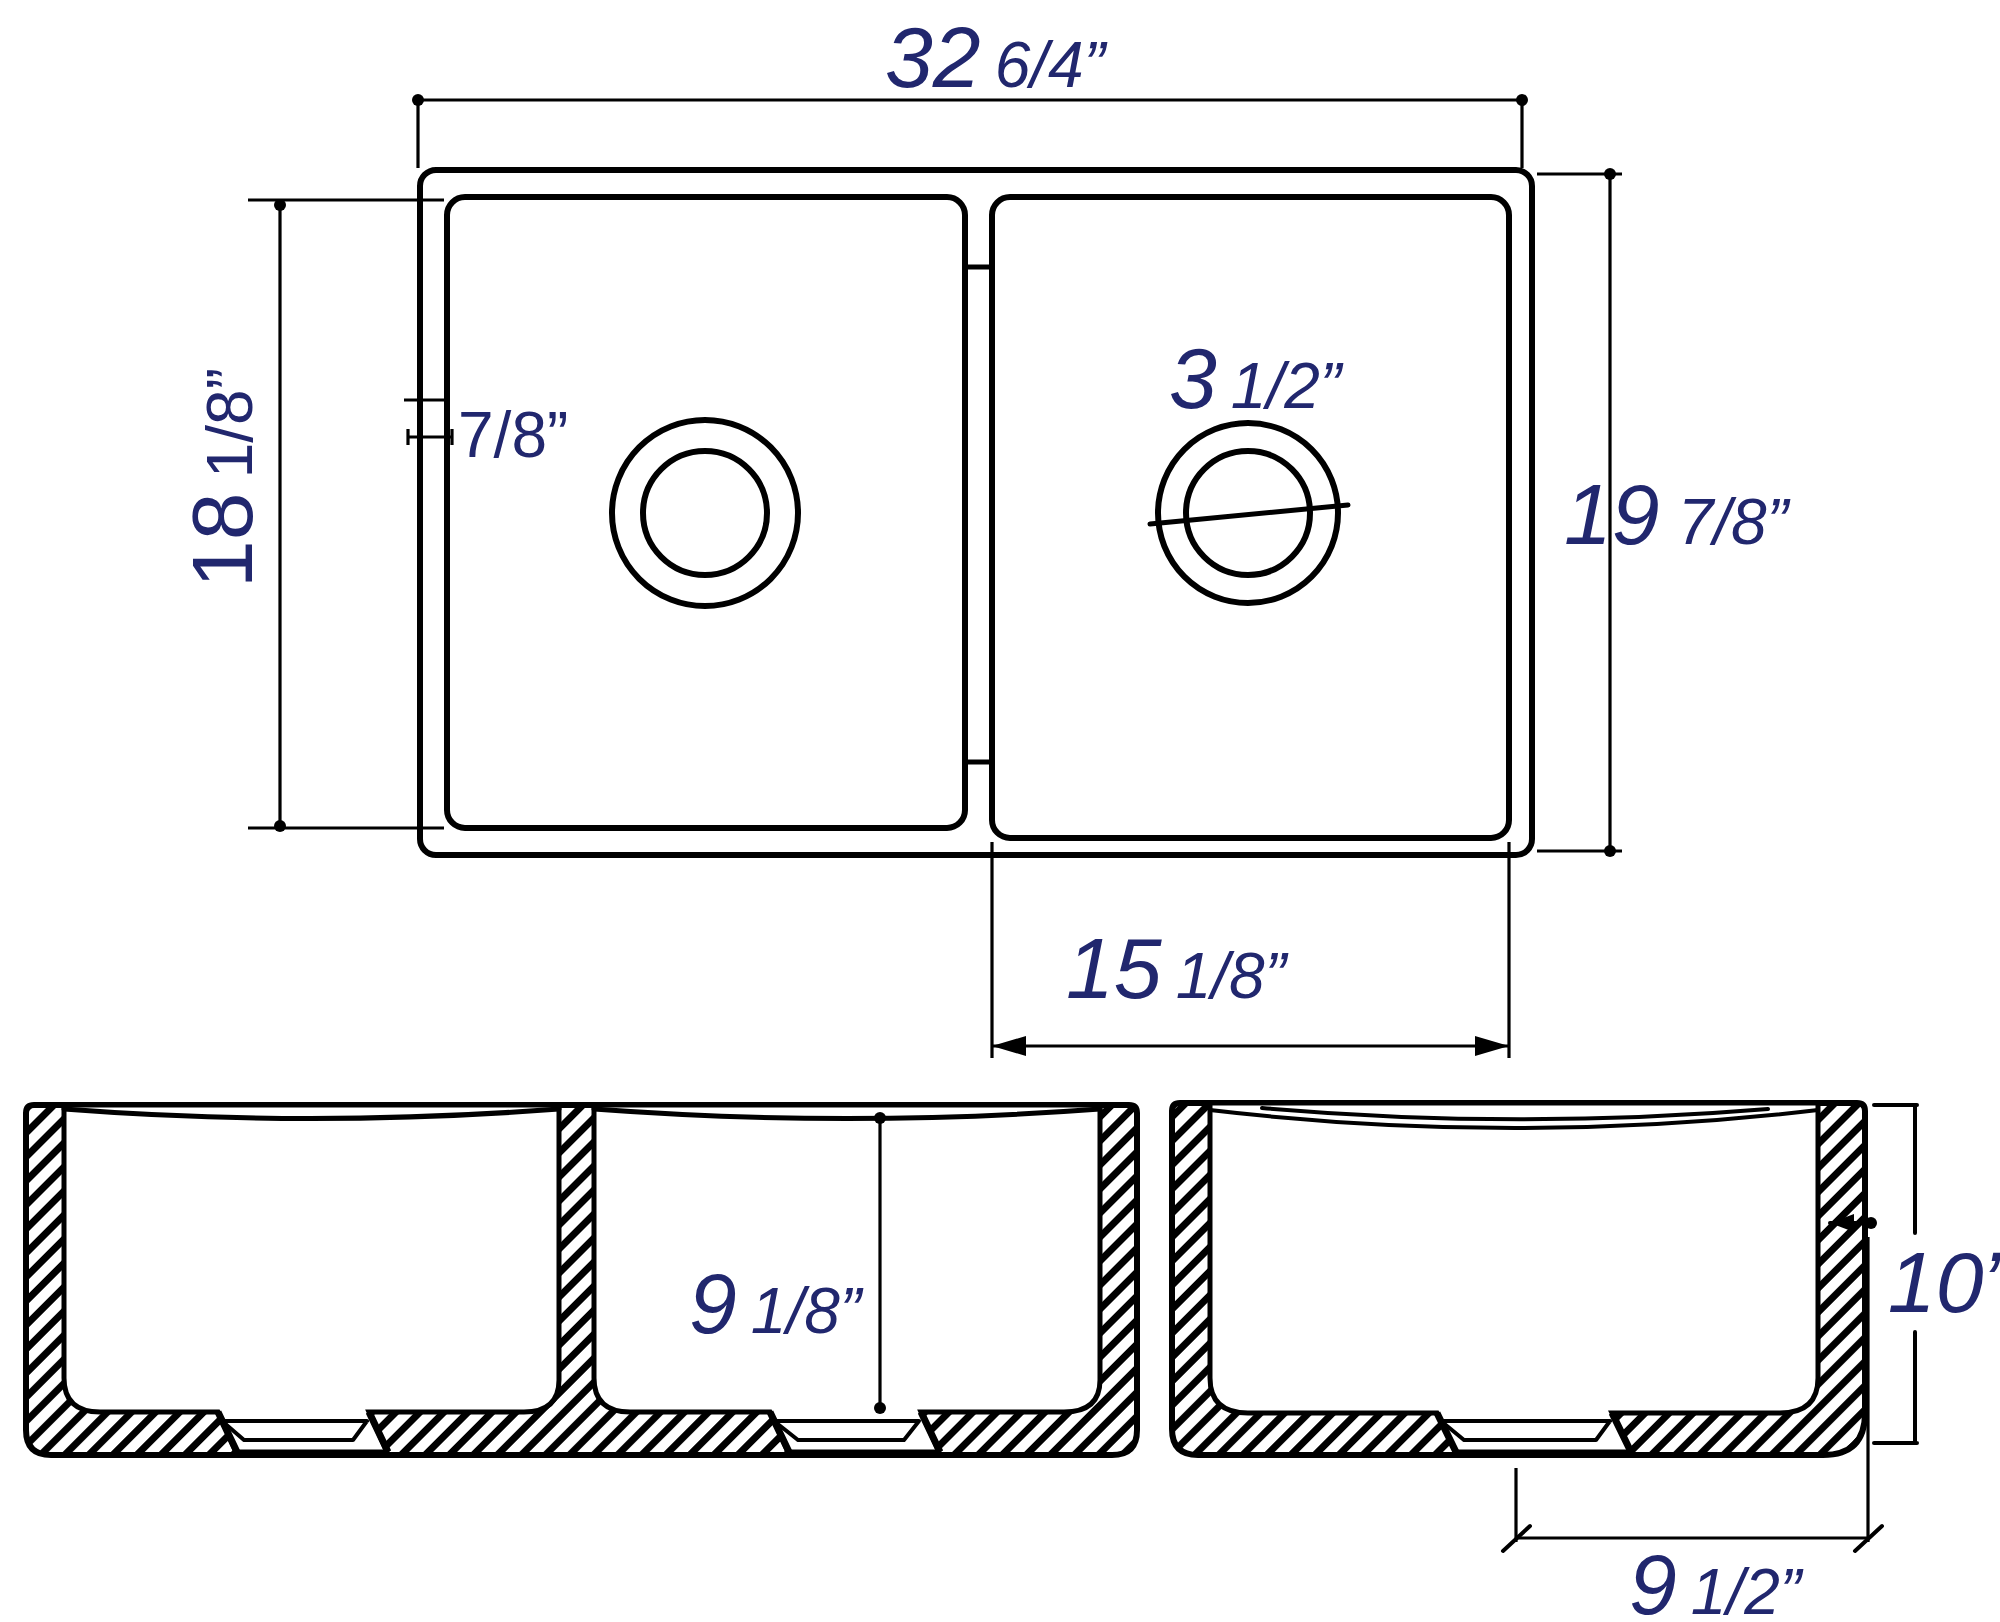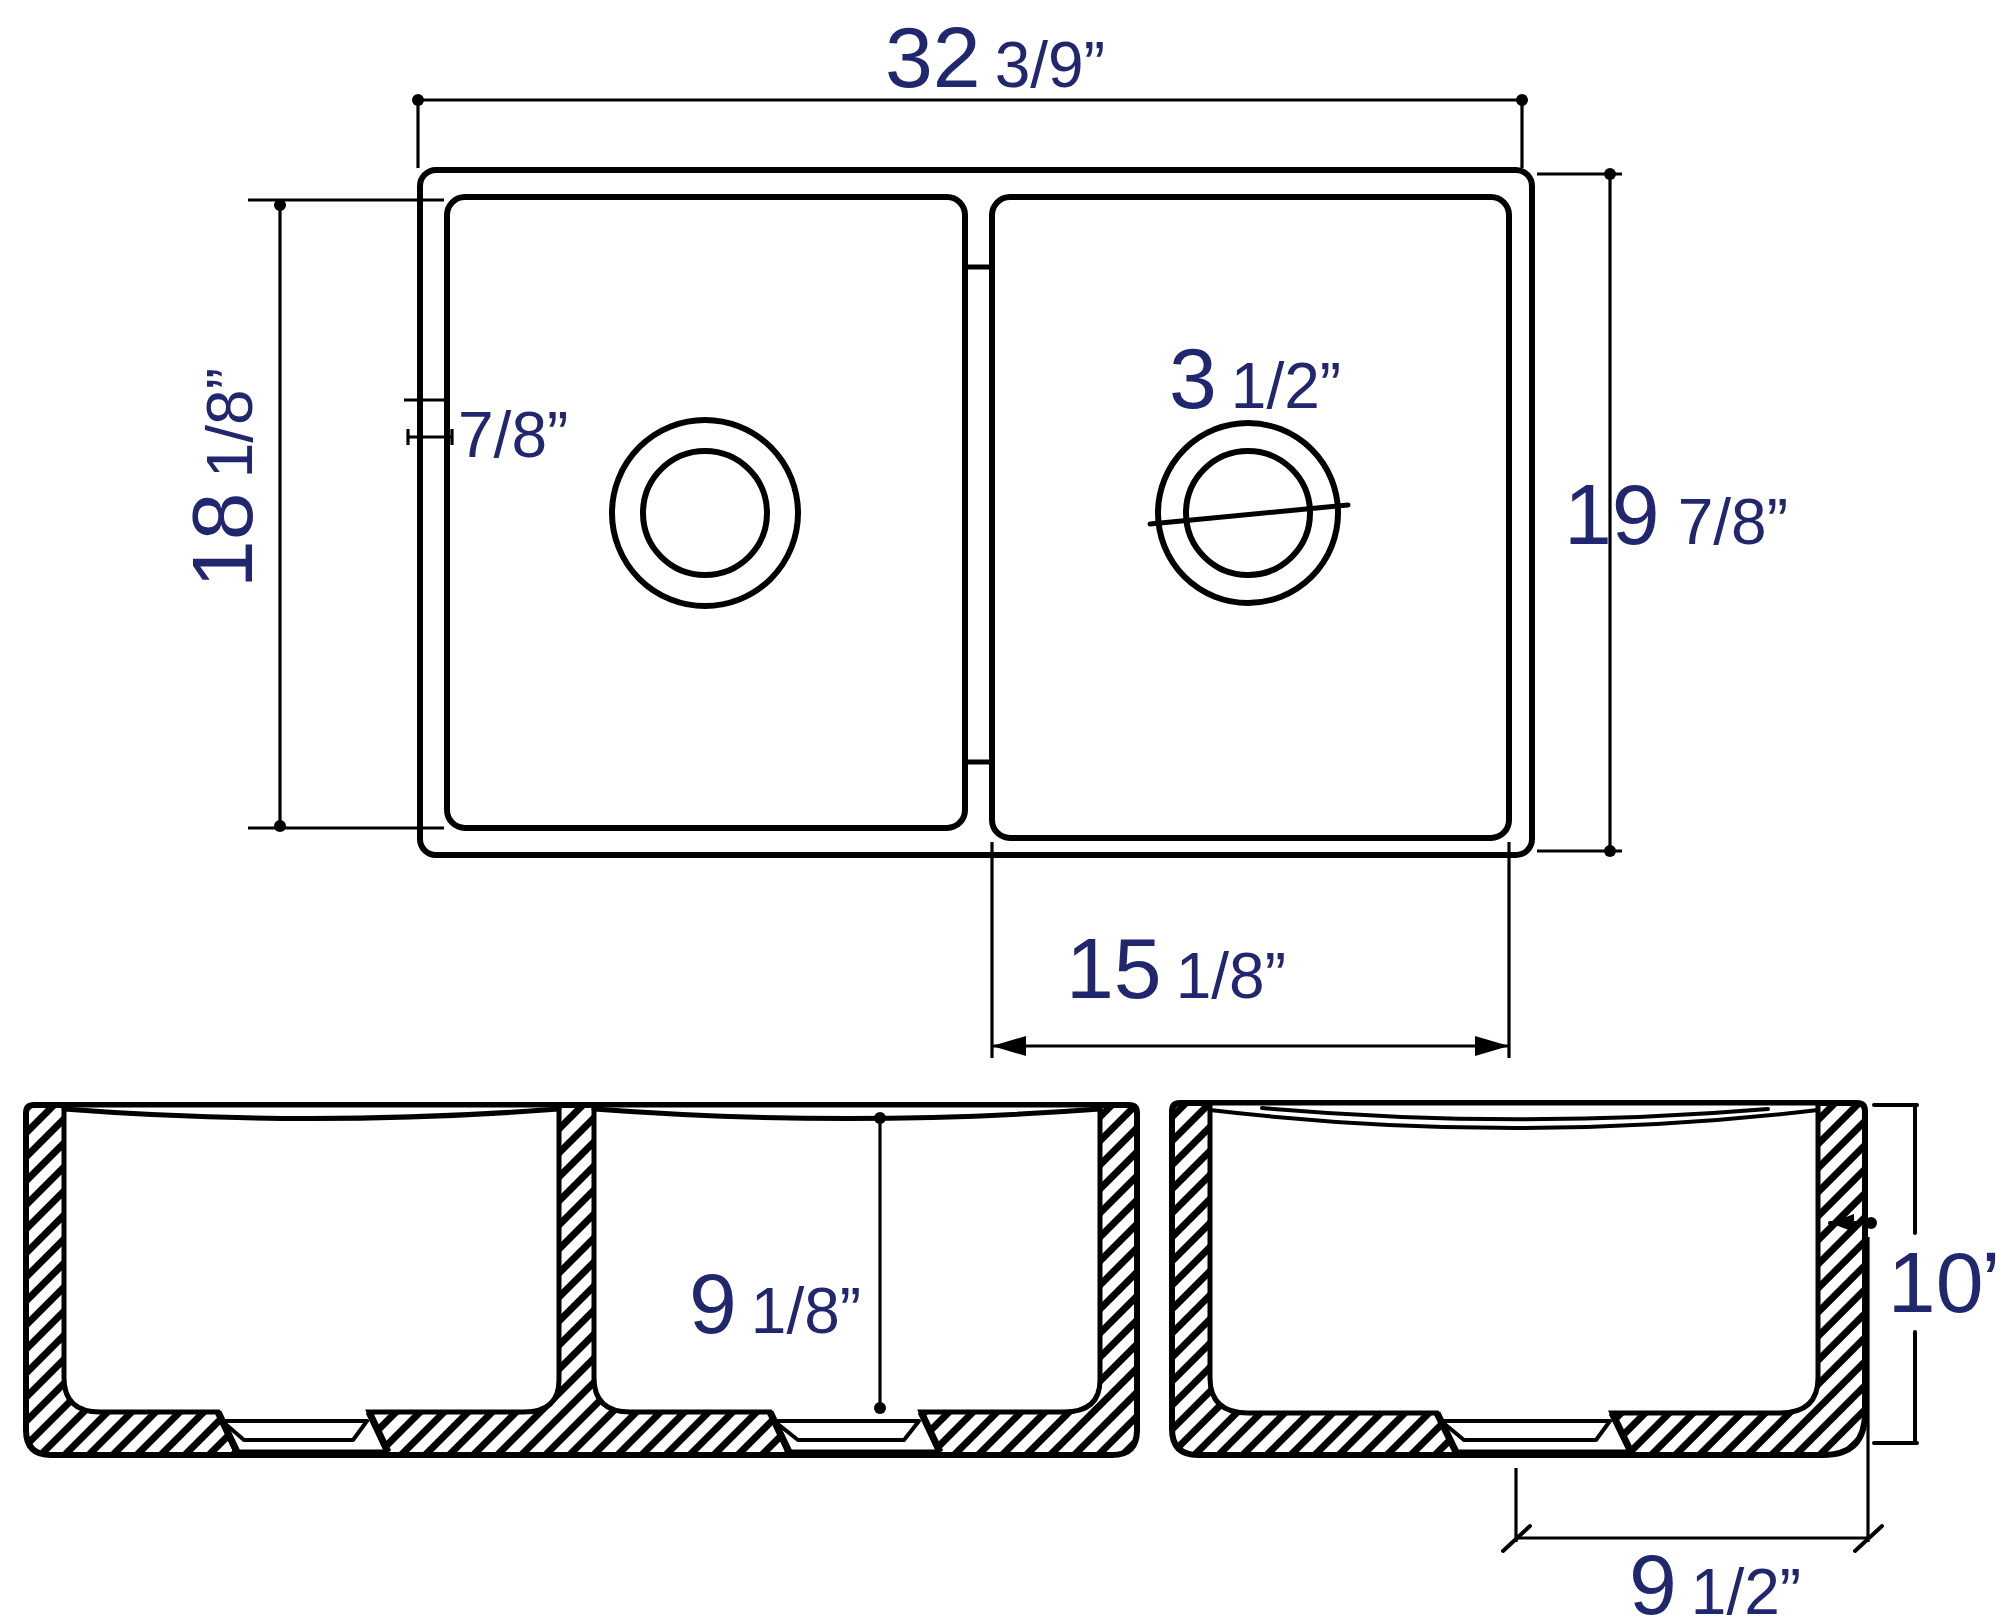--- a/index.html
+++ b/index.html
@@ -11,21 +11,21 @@
   .s4{fill:none;stroke:#000;stroke-width:4;stroke-linecap:round;}
   .s3{fill:none;stroke:#000;stroke-width:3.2;stroke-linecap:butt;}
   .s7{fill:none;stroke:#000;stroke-width:7;stroke-linecap:butt;}
   .dot{fill:#000;stroke:none;}
   .whitefill{fill:#fff;stroke:#000;stroke-width:5;}
   .hatchfill{fill:url(#hatch);stroke:#000;stroke-width:6;}
   .dim-label{position:absolute;display:flex;align-items:baseline;gap:14px;
              color:var(--dim-text,#21276e);white-space:nowrap;line-height:1;}
   .dim-label .big{font-size:86px;}
   .dim-label .small{font-size:64px;}
-  .ctr{transform:translate(-50%,-50%);}
+  .ctr{transform:translate(-50%,-50%);font-style:italic;}
   .rot{transform:translate(-50%,-50%) rotate(-90deg);}
 </style>
 </head>
 <body>
 
 <div class="canvas">
 
   <svg viewBox="0 0 2000 1622">
     <defs>
       <pattern id="hatch" width="17" height="17" patternUnits="userSpaceOnUse" patternTransform="rotate(45)">
@@ -110,21 +110,21 @@
 
       <g>
         <path class="s3" d="M1516 1468 V1542 M1868 1237 V1542 M1516 1538 H1868"></path>
         <path class="s4" d="M1503 1551 L1530 1526 M1855 1551 L1882 1526"></path>
       </g>
     </g>
   </svg>
 
   <div class="dim-label ctr" style="left:995px;top:57px;">
     <span class="big">32</span>
-    <span class="small">3/9”</span>
+    <span class="small">6/4”</span>
   </div>
 
   <div class="dim-label rot" style="left:222px;top:478px;">
     <span class="big">18</span>
     <span class="small">1/8”</span>
   </div>
 
   <div class="dim-label" style="left:458px;top:403px;">
     <span class="small">7/8”</span>
   </div>

